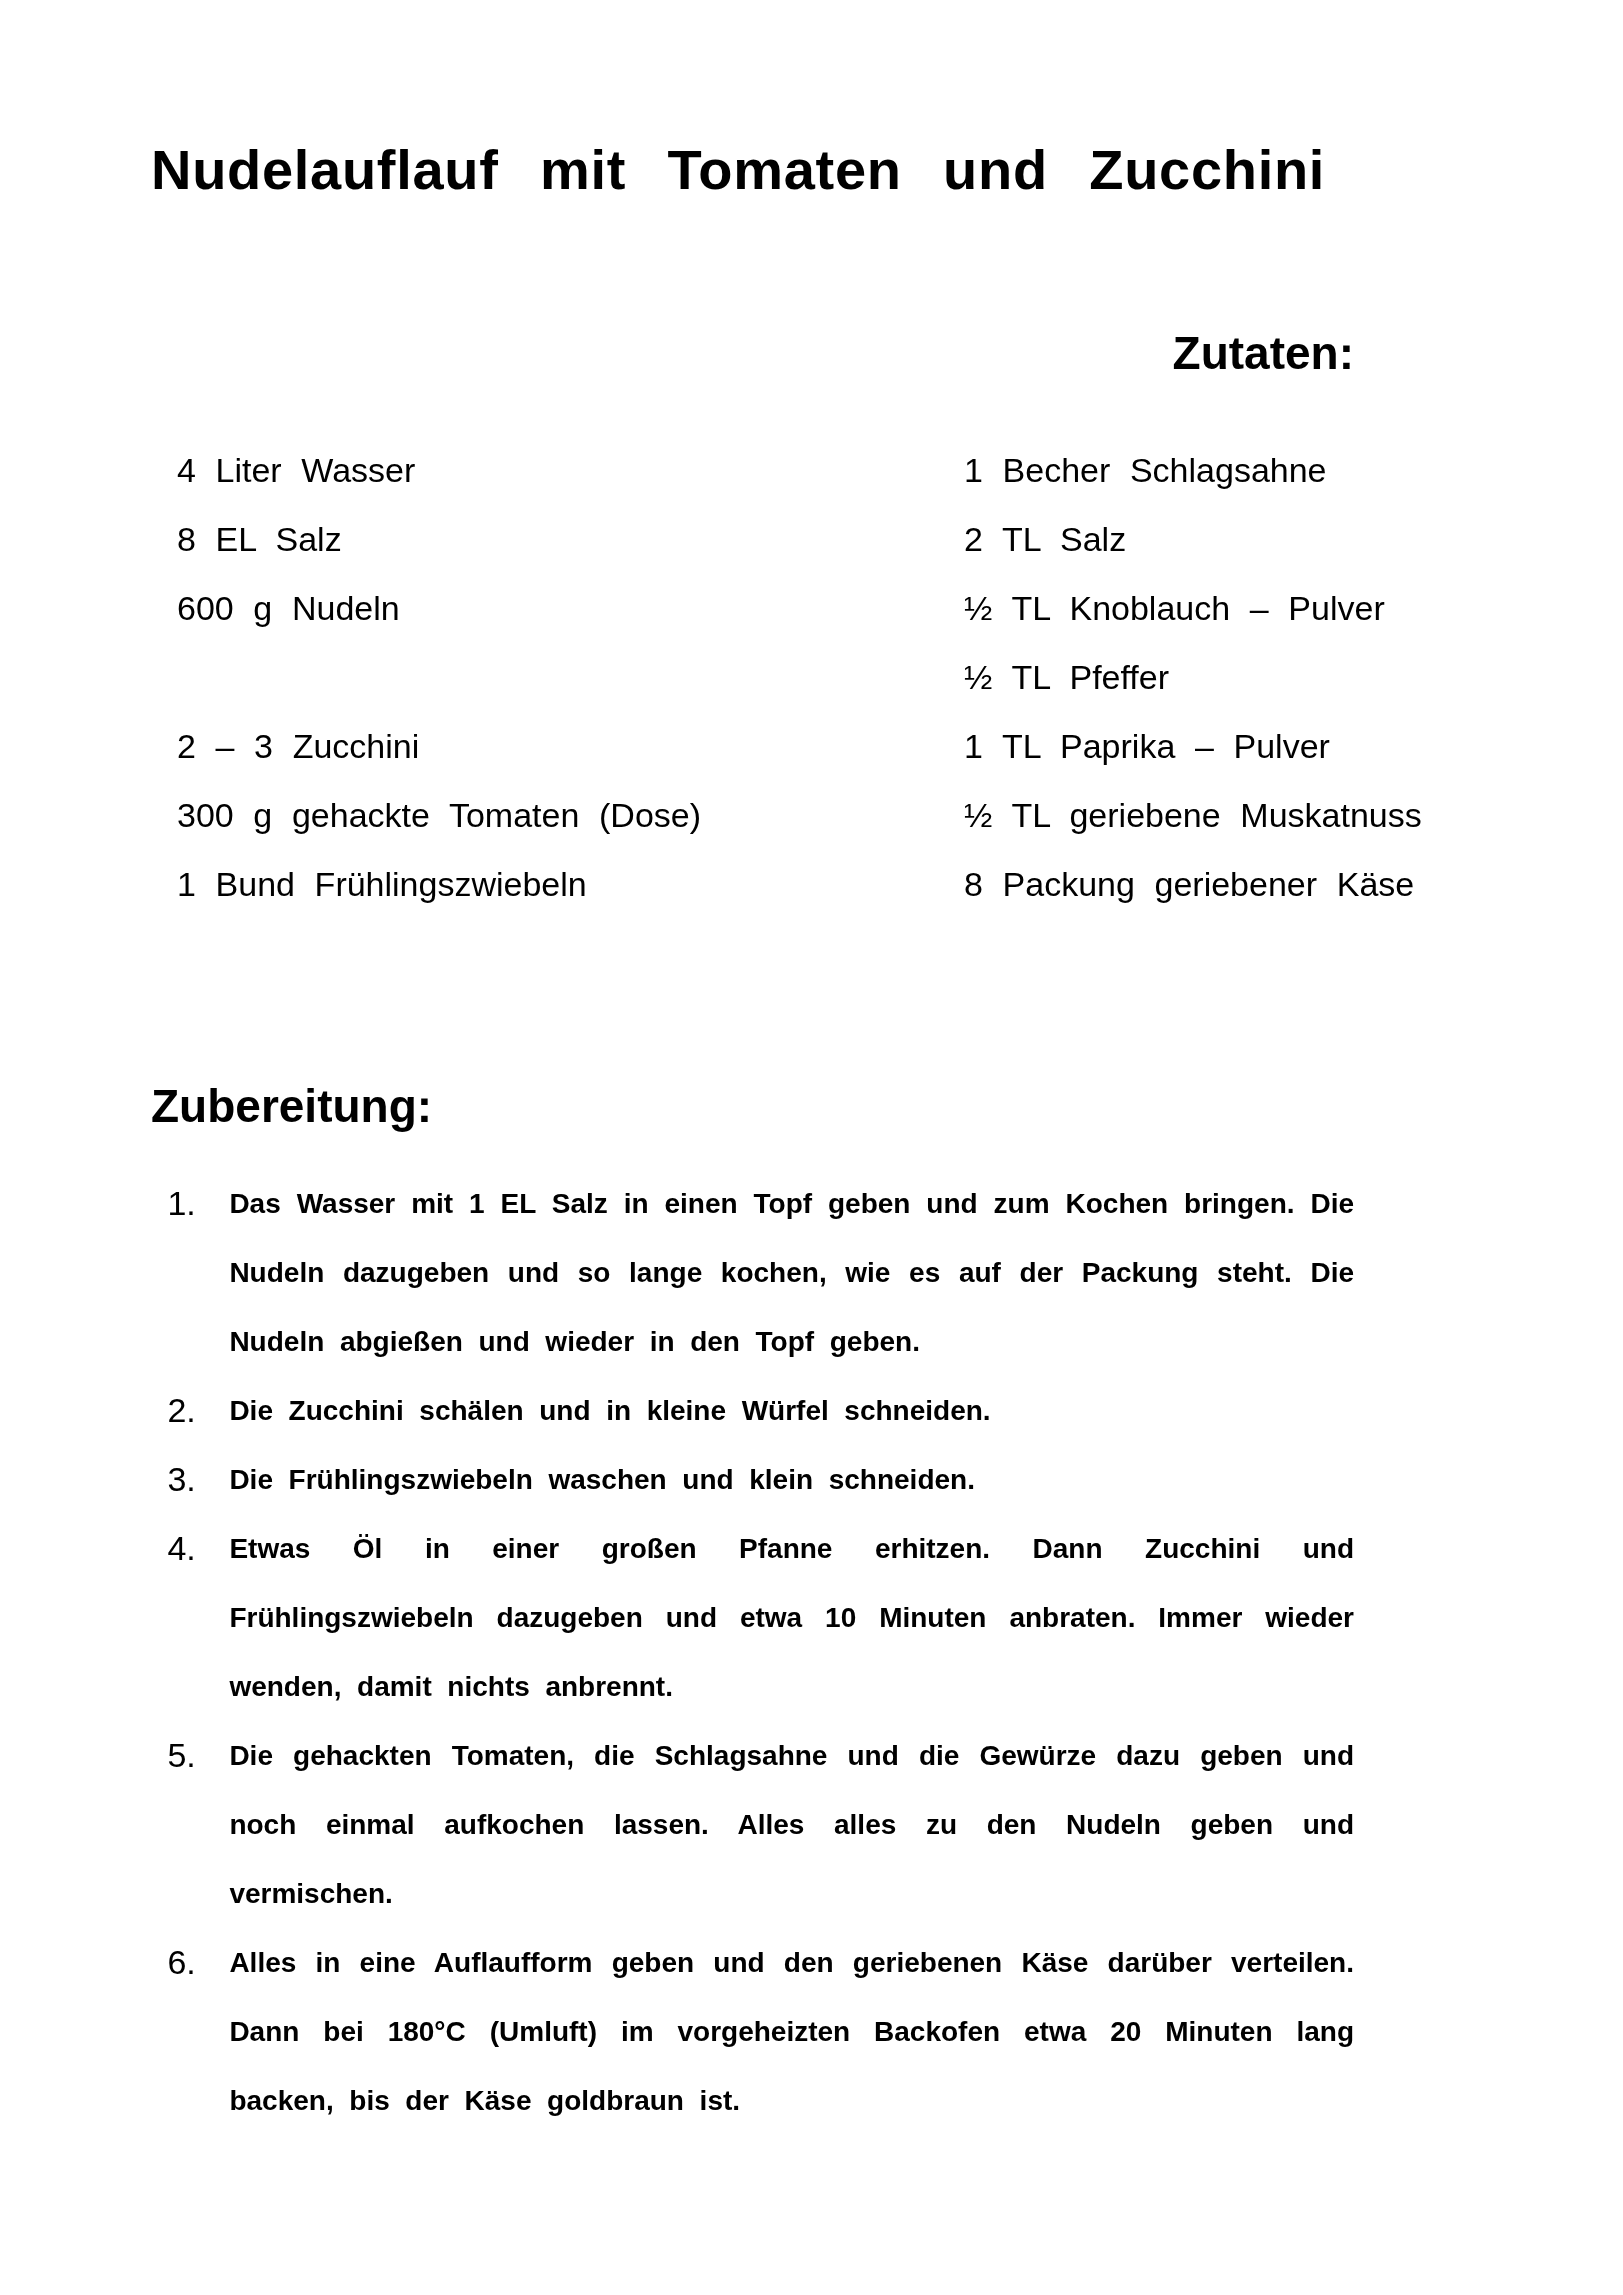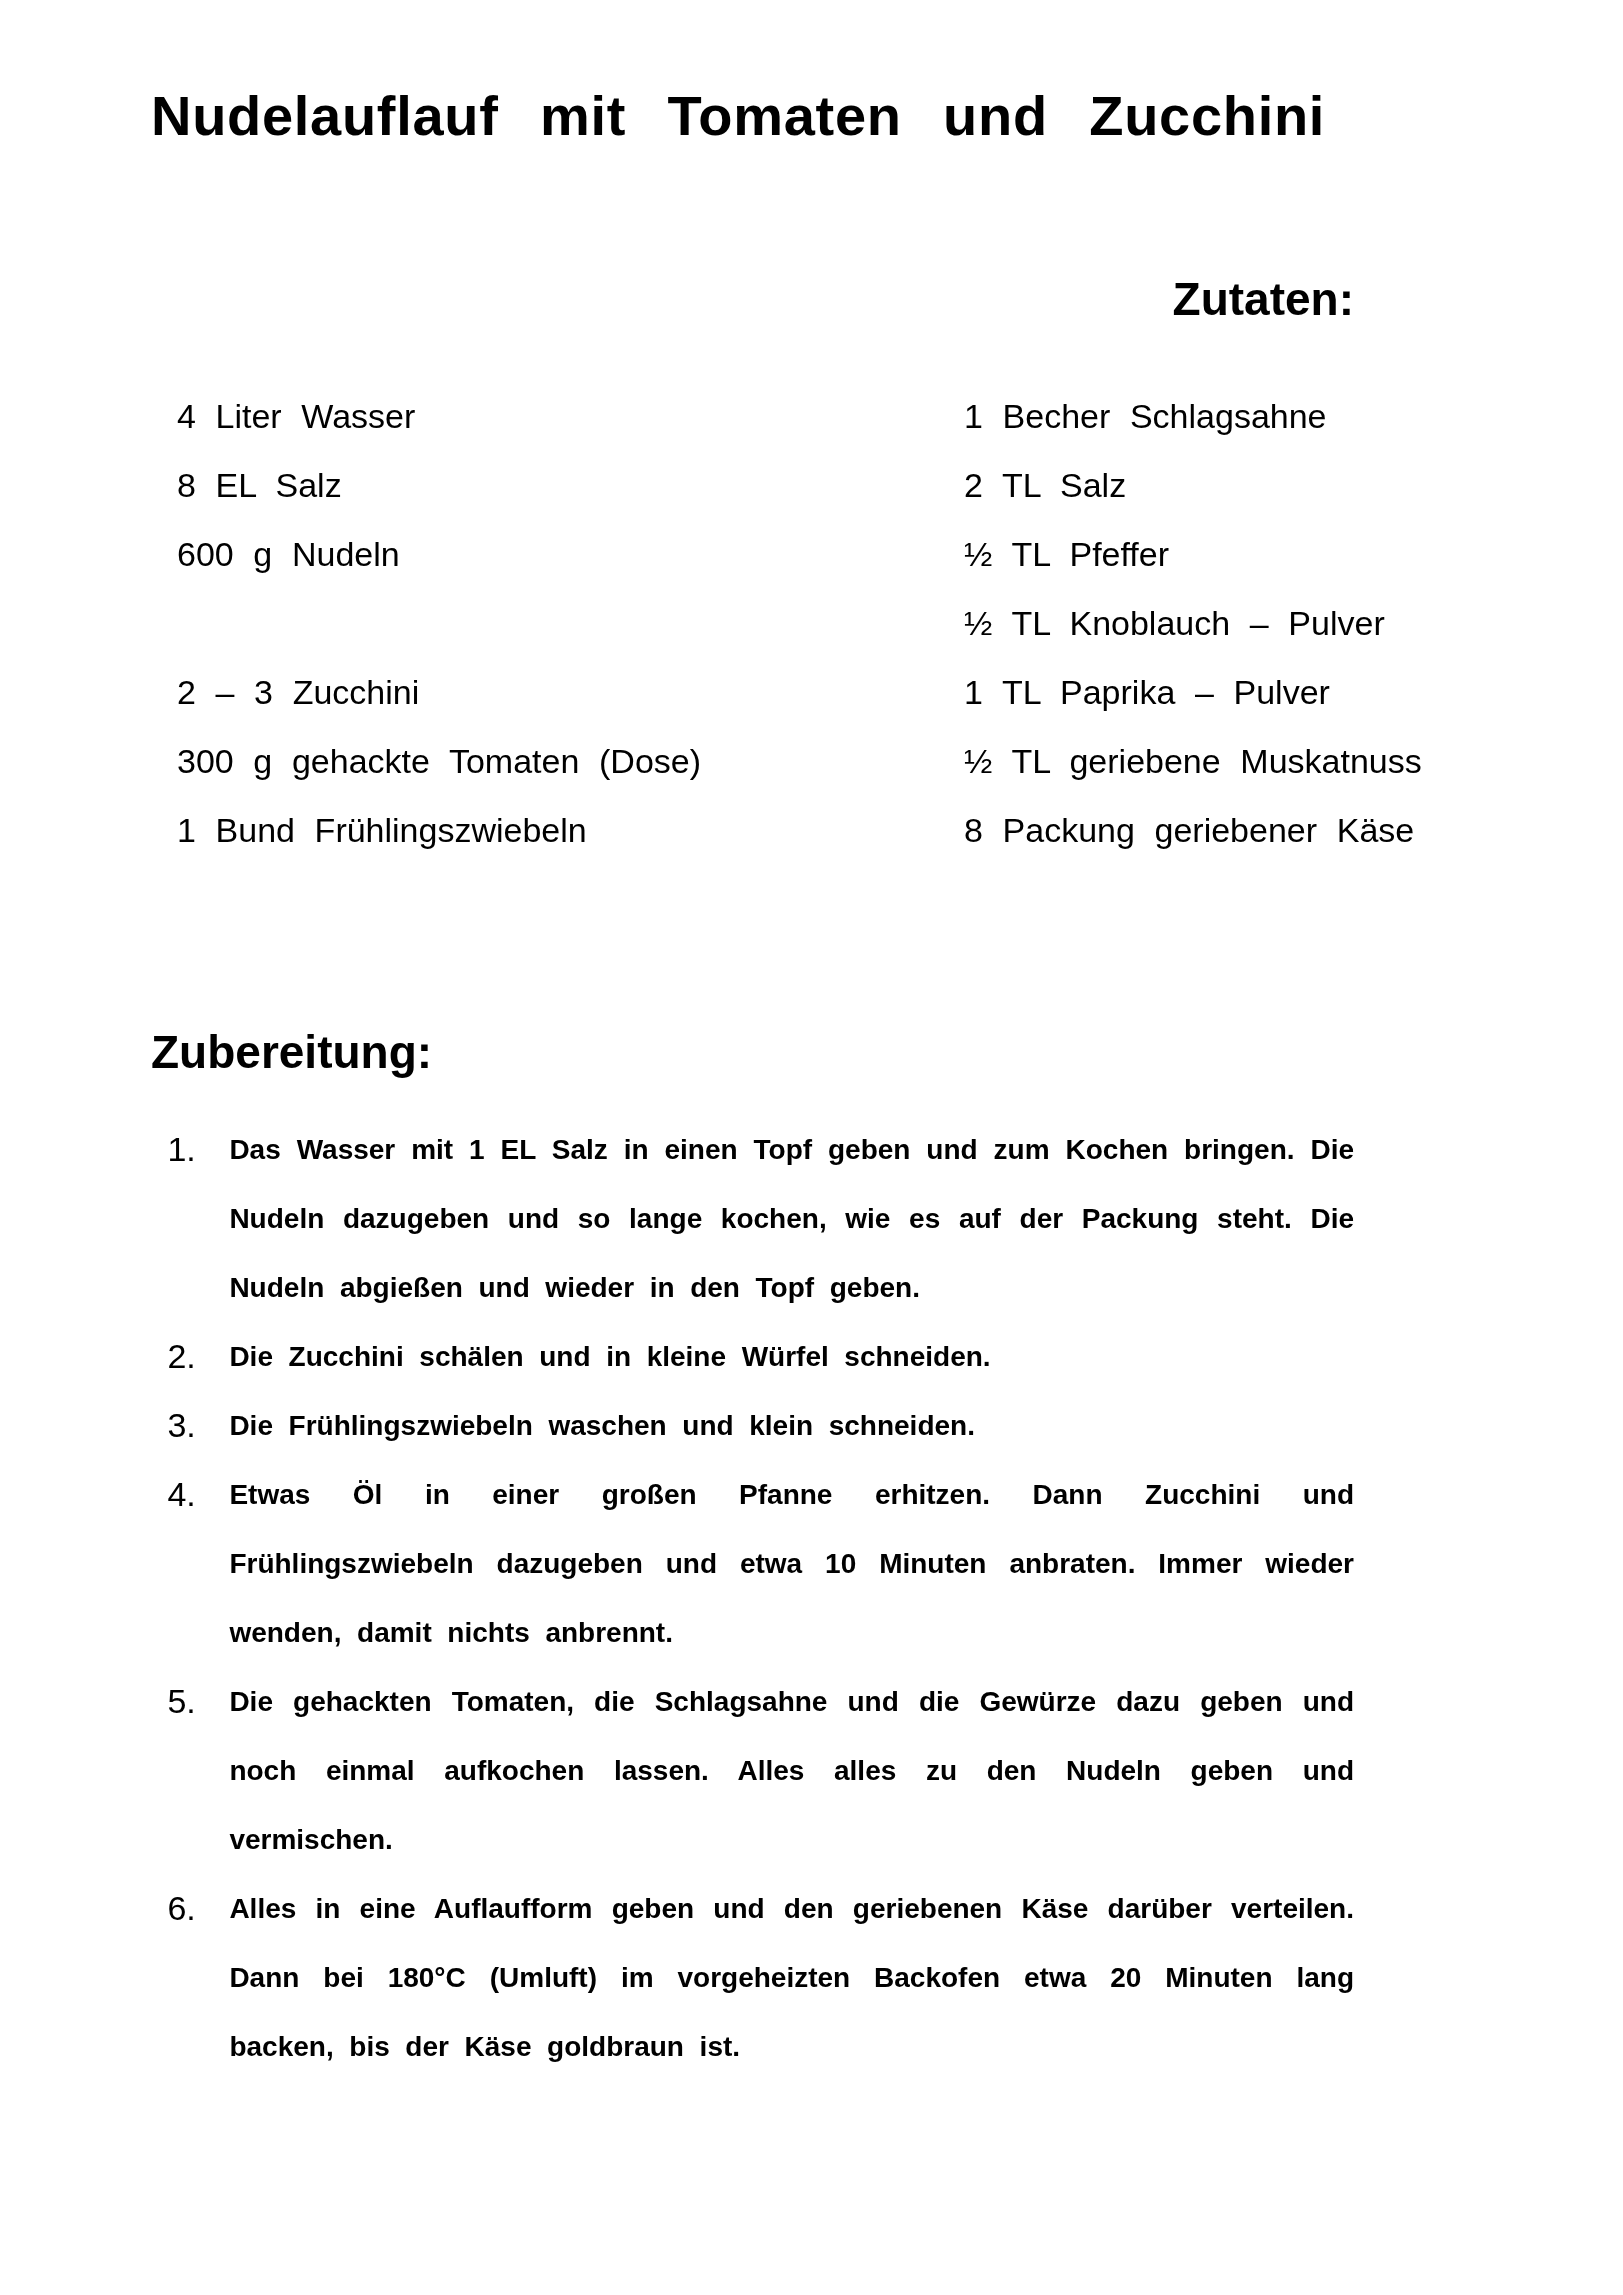--- a/index.html
+++ b/index.html
@@ -11,21 +11,21 @@
     width: 1623px;
     height: 2295px;
     color: #000000;
     font-family: "Liberation Sans", sans-serif;
     overflow: hidden;
   }
   .page {
     box-sizing: border-box;
     width: 1557px;
     height: 2295px;
-    padding: 44px 203px 0 151px;
+    padding: 98px 203px 0 151px;
   }
   .title {
     margin: 39px 0 0 0;
     font-size: 56px;
     font-weight: 700;
     letter-spacing: 0.7px;
     word-spacing: 0.45em;
     white-space: nowrap;
   }
   .section-heading {
@@ -102,22 +102,22 @@
         <div class="ingredient-row">8 EL Salz</div>
         <div class="ingredient-row">600 g Nudeln</div>
         <div class="ingredient-spacer"></div>
         <div class="ingredient-row">2 – 3 Zucchini</div>
         <div class="ingredient-row">300 g gehackte Tomaten (Dose)</div>
         <div class="ingredient-row">1 Bund Frühlingszwiebeln</div>
       </div>
       <div class="col-right">
         <div class="ingredient-row">1 Becher Schlagsahne</div>
         <div class="ingredient-row">2 TL Salz</div>
+        <div class="ingredient-row">½ TL Knoblauch – Pulver</div>
         <div class="ingredient-row">½ TL Pfeffer</div>
-        <div class="ingredient-row">½ TL Knoblauch – Pulver</div>
         <div class="ingredient-row">1 TL Paprika – Pulver</div>
         <div class="ingredient-row">½ TL geriebene Muskatnuss</div>
         <div class="ingredient-row">8 Packung geriebener Käse</div>
       </div>
     </div>
   </section>
 
   <section>
     <h2 class="section-heading preparation-heading">Zubereitung:</h2>
     <div class="steps">

